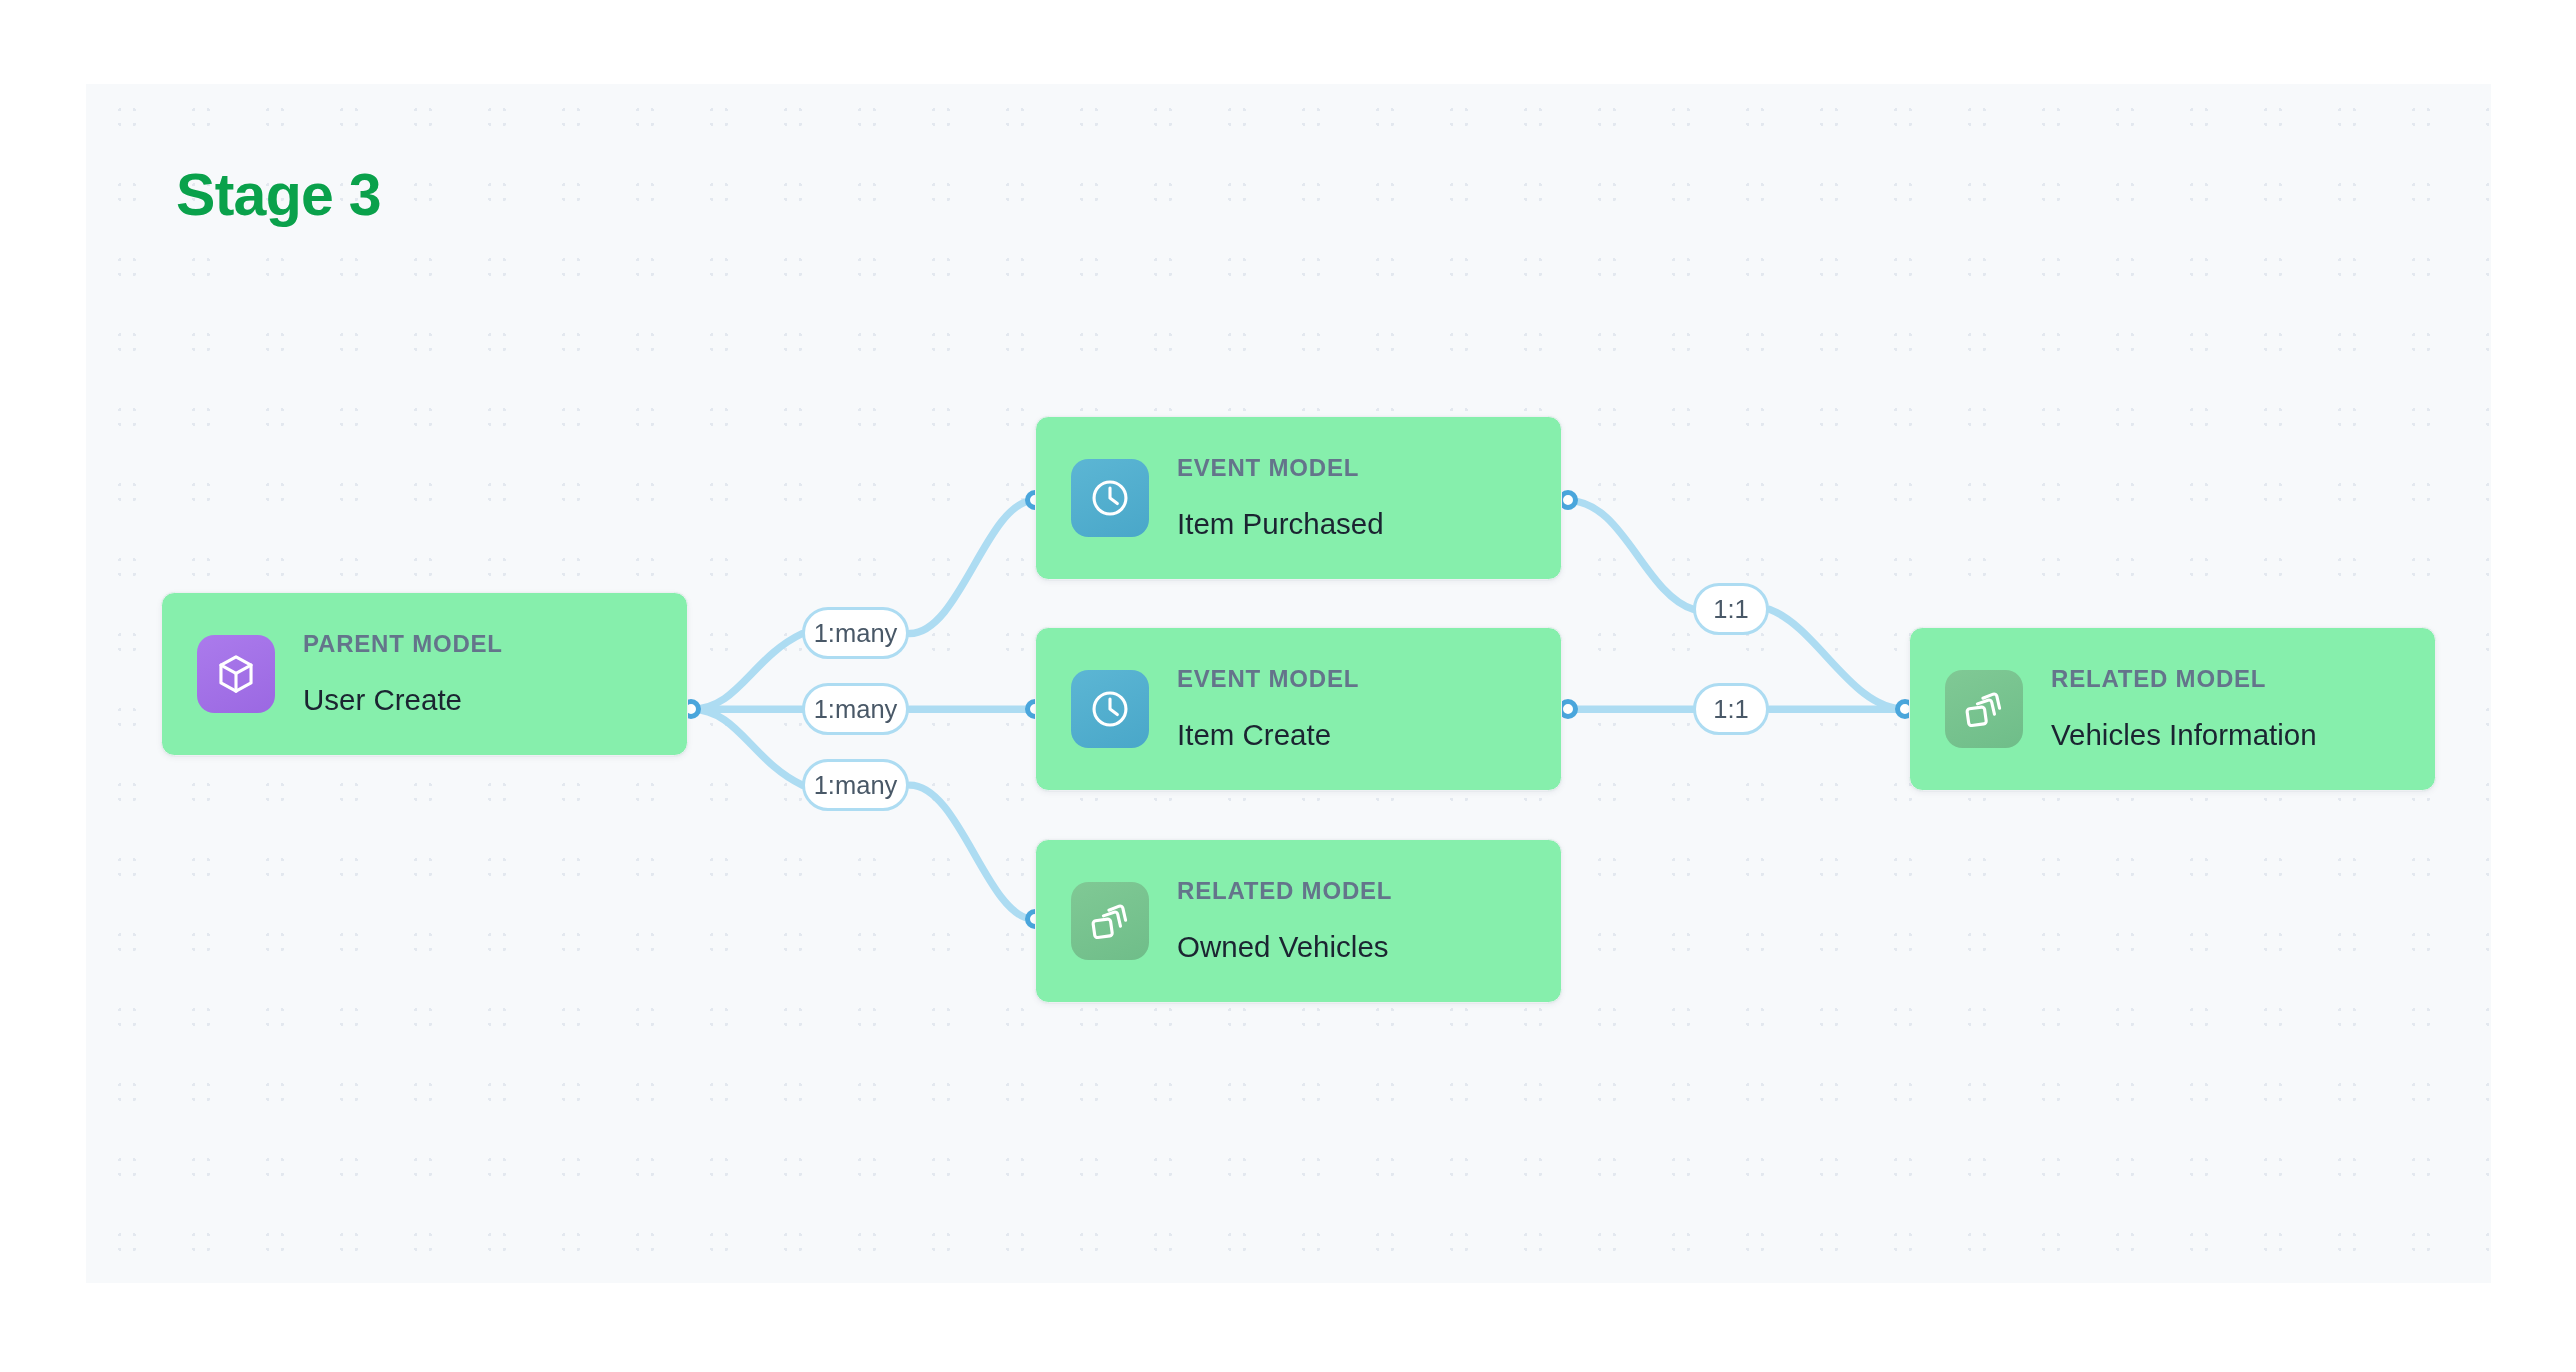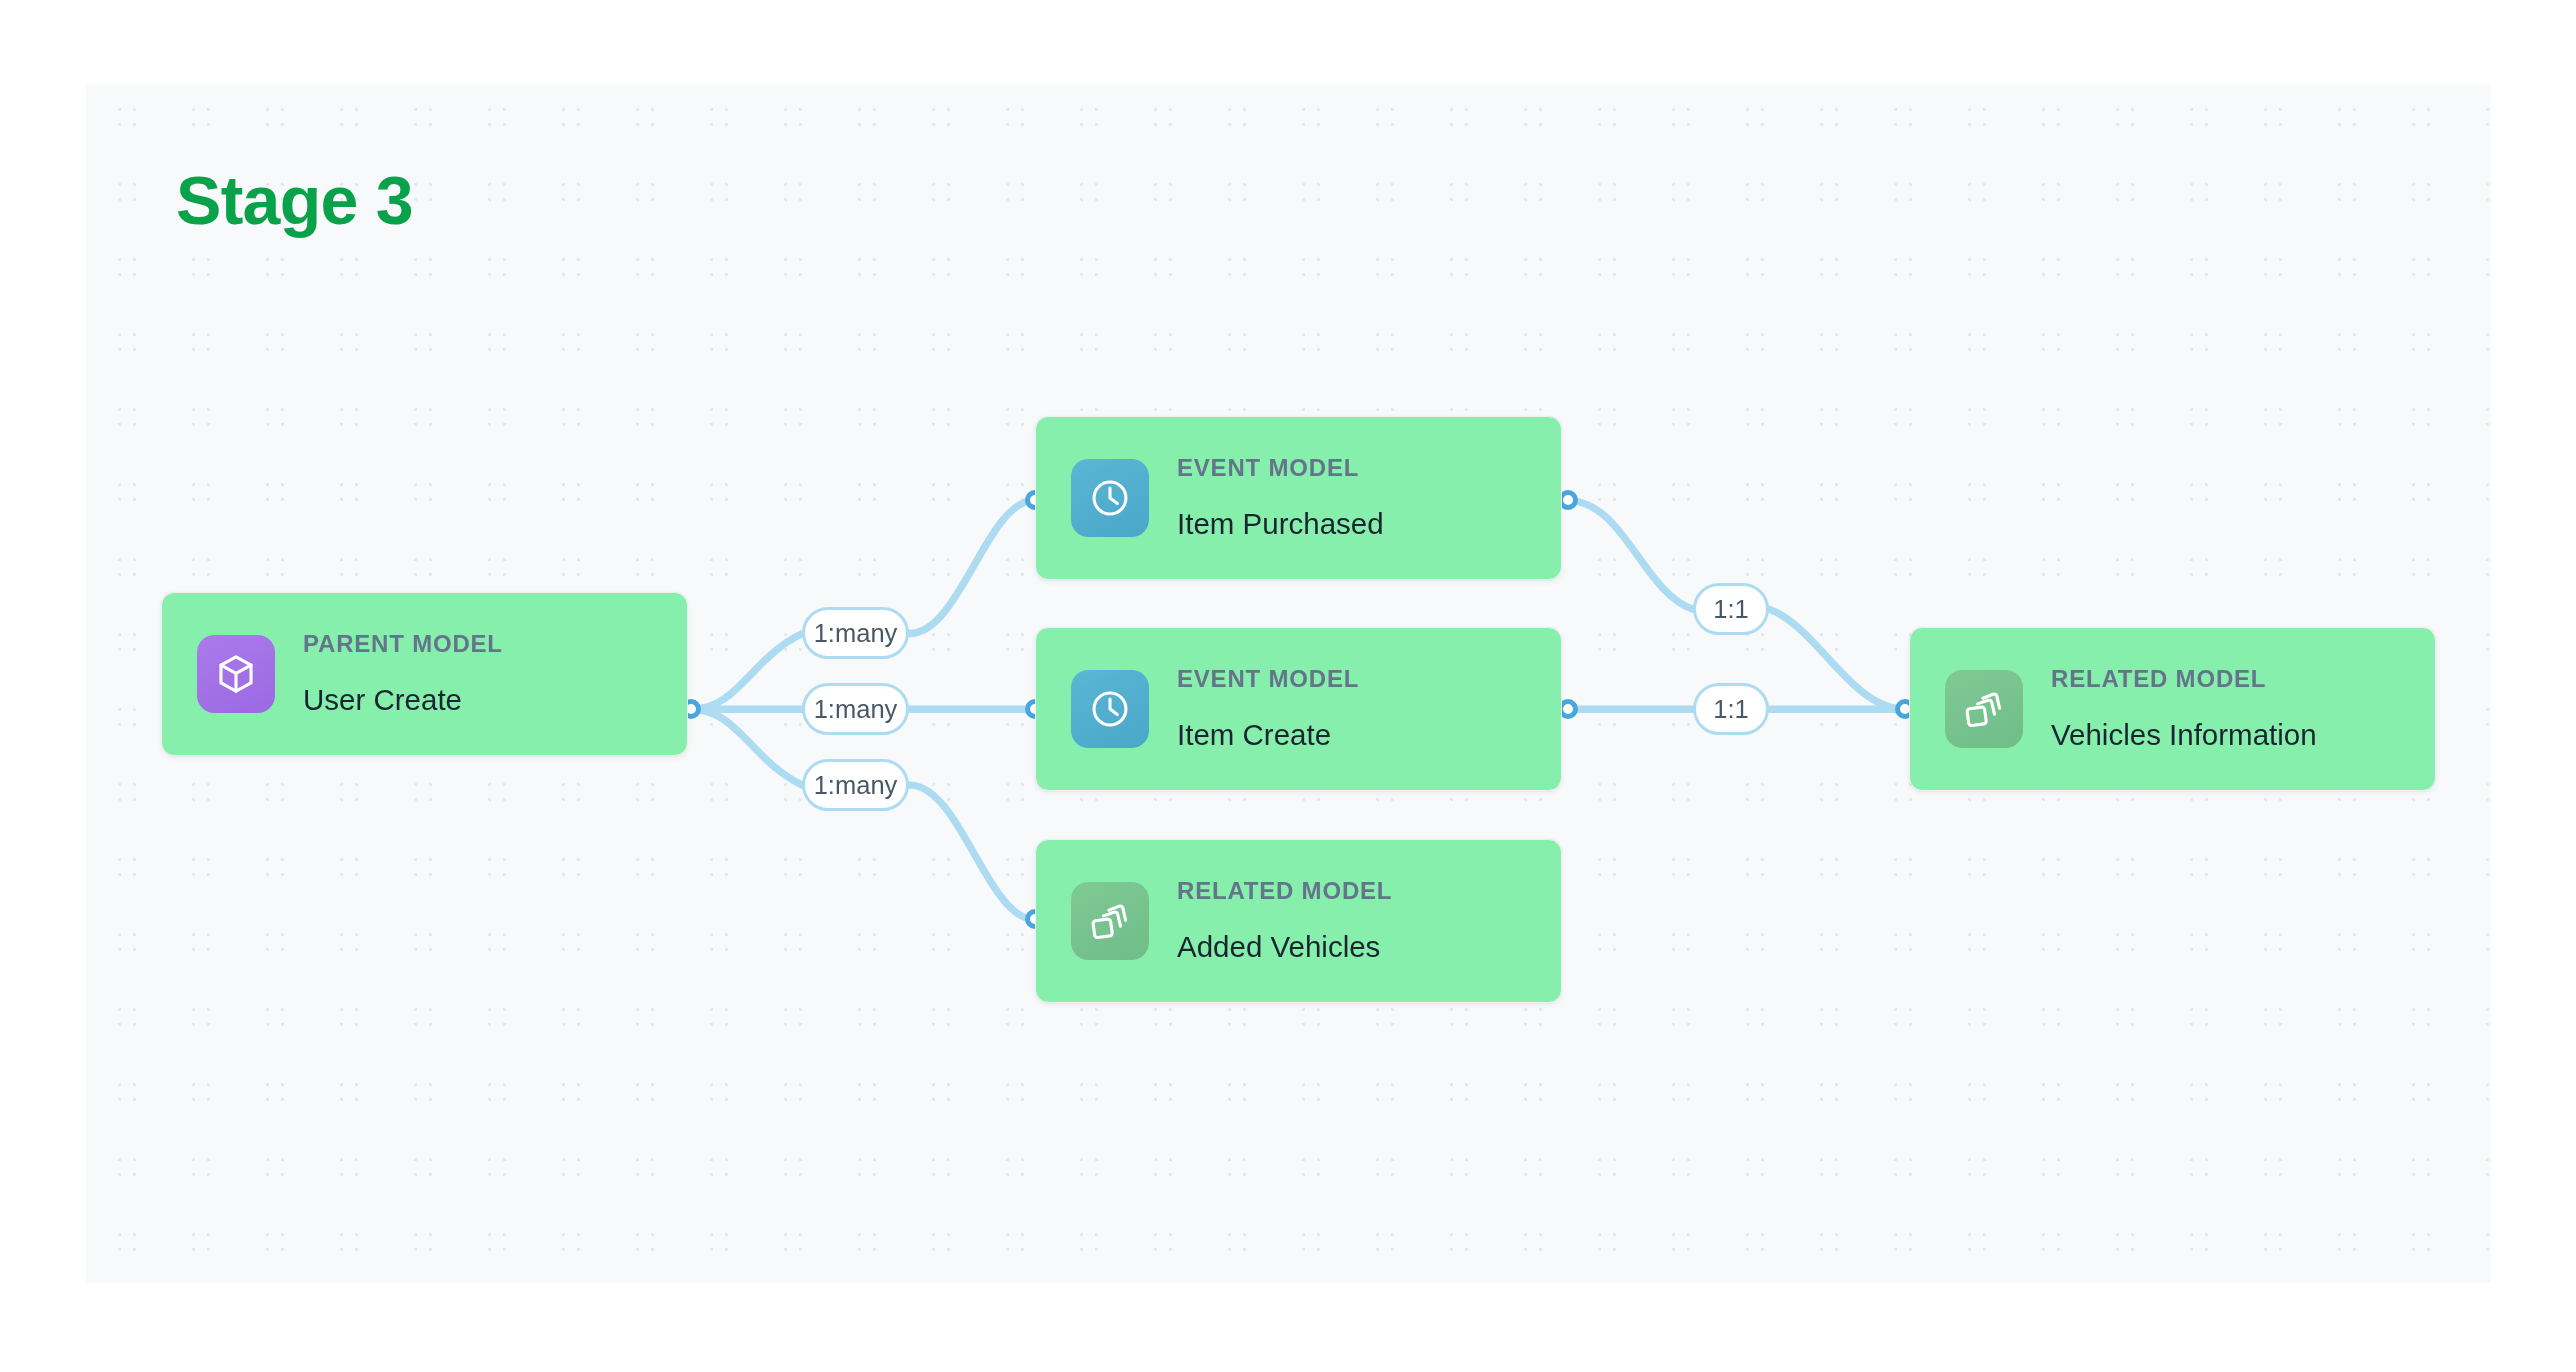--- a/index.html
+++ b/index.html
@@ -36,21 +36,21 @@
     background-repeat: repeat;
     background-size: 74px 75px;
     background-position: 32px 24px;
   }
 
   
   #title {
     position: absolute;
     left: 176px;
     top: 166px;
-    font-size: 68px;
+    font-size: 59px;
     font-weight: bold;
     color: #0aa14b;
     letter-spacing: -0.7px;
     line-height: 1;
     white-space: nowrap;
   }
 
   
   #callout {
     position: absolute;
@@ -249,21 +249,21 @@
   <div class="node" style="left:1035px; top:839px; width:527px; height:164px;">
     <div class="node-icon green">
       <svg width="44" height="44" viewBox="0 0 24 24" fill="none" stroke="#ffffff" stroke-width="1.7" stroke-linecap="round" stroke-linejoin="round">
         <rect x="3.2" y="11.4" width="9.6" height="9.2" rx="1.5" transform="rotate(-8 8 16)"></rect>
         <path d="M8.4 9.2 14.2 7.2c.9-.3 1.8.2 2 1.1l1.5 6.5"></path>
         <path d="M11.4 6.1l5.6-2.2c.9-.3 1.8.2 2 1.1l1.5 6.6"></path>
       </svg>
     </div>
     <div class="node-text">
       <div class="node-kind">RELATED MODEL</div>
-      <div class="node-name">Added Vehicles</div>
+      <div class="node-name">Owned Vehicles</div>
     </div>
   </div>
 
   <div class="node" style="left:1909px; top:627px; width:527px; height:164px;">
     <div class="node-icon green">
       <svg width="44" height="44" viewBox="0 0 24 24" fill="none" stroke="#ffffff" stroke-width="1.7" stroke-linecap="round" stroke-linejoin="round">
         <rect x="3.2" y="11.4" width="9.6" height="9.2" rx="1.5" transform="rotate(-8 8 16)"></rect>
         <path d="M8.4 9.2 14.2 7.2c.9-.3 1.8.2 2 1.1l1.5 6.5"></path>
         <path d="M11.4 6.1l5.6-2.2c.9-.3 1.8.2 2 1.1l1.5 6.6"></path>
       </svg>

